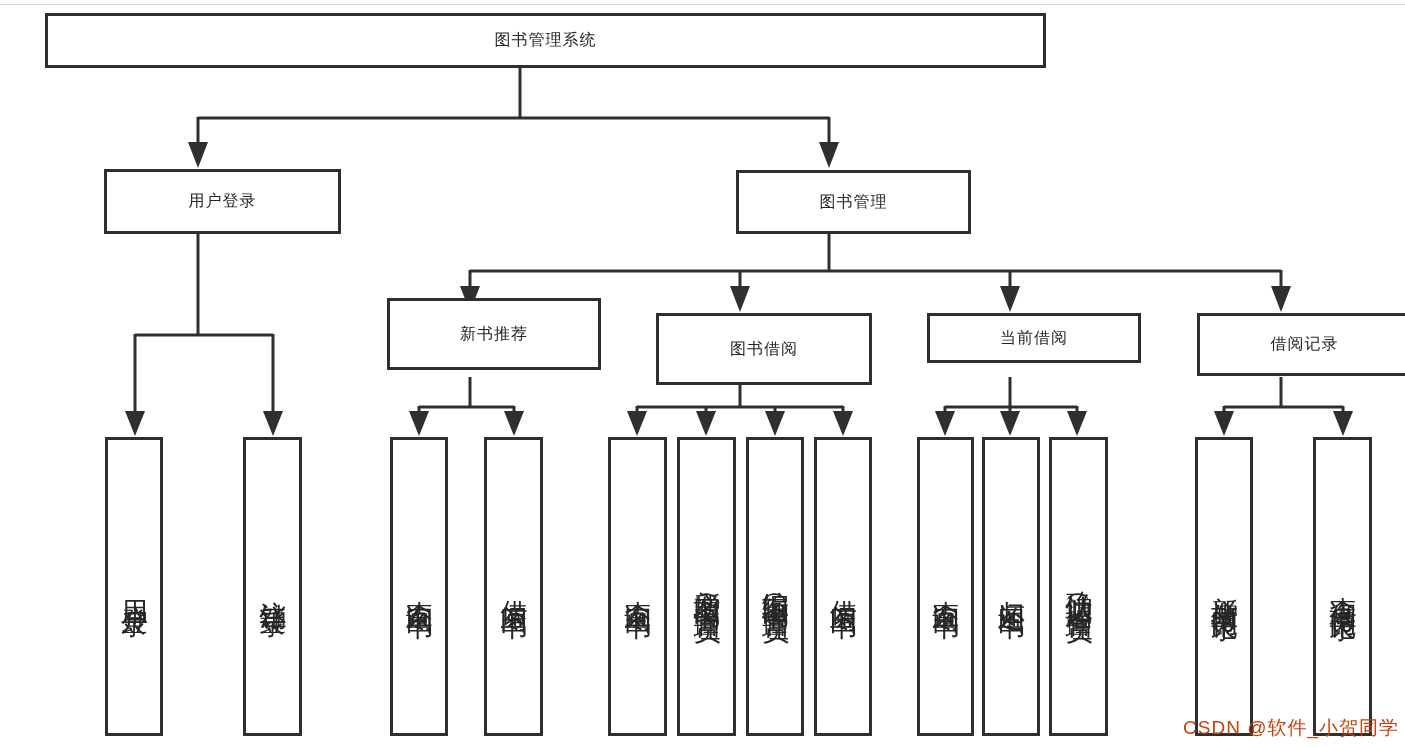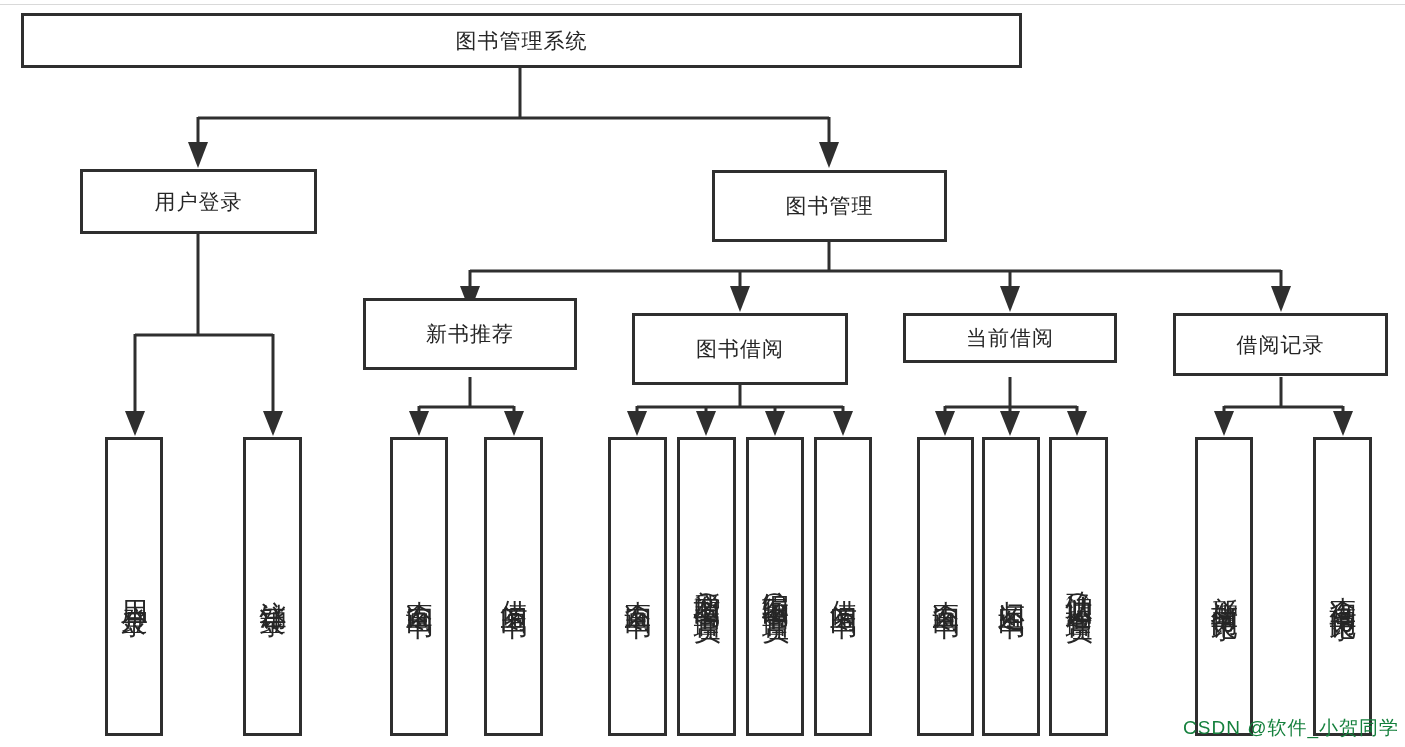--- a/index.html
+++ b/index.html
@@ -15,35 +15,35 @@
     background:#d9d9d9;
   }
   .node{
     position:absolute;
     box-sizing:border-box;
     border:3px solid #2f2f2f;
     background:#ffffff;
     display:flex;align-items:center;justify-content:center;
     color:#262626;
   }
-  .hnode{font-size:21px;letter-spacing:1px;white-space:nowrap;}
+  .hnode{font-size:16px;letter-spacing:1px;white-space:nowrap;margin-left:24px;}
   .vnode span{
     writing-mode:vertical-rl;
     text-orientation:mixed;
     font-size:27px;
     letter-spacing:4px;
     line-height:1;
     white-space:nowrap;
   }
   svg.wires{position:absolute;left:0;top:0;}
   .watermark{
     position:absolute;
     top:715px;right:6px;
     font-size:19px;
-    color:#15803d;
+    color:#c2410c;
     letter-spacing:1px;
     white-space:nowrap;
     z-index:5;
   }
 </style>
 </head>
 <body>
 
 <div class="canvas">
 
@@ -122,21 +122,21 @@
     </g>
   </svg>
 
   <div class="node hnode" style="left:21px;top:13px;width:1001px;height:55px;">
     <span>图书管理系统</span>
   </div>
 
   <div class="node hnode" style="left:80px;top:169px;width:237px;height:65px;">
     <span>用户登录</span>
   </div>
-  <div class="node hnode" style="left:712px;top:170px;width:235px;height:72px;">
+  <div class="node hnode" style="left:712px;top:170px;width:235px;height:64px;">
     <span>图书管理</span>
   </div>
 
   <div class="node hnode" style="left:363px;top:298px;width:214px;height:72px;">
     <span>新书推荐</span>
   </div>
   <div class="node hnode" style="left:632px;top:313px;width:216px;height:72px;">
     <span>图书借阅</span>
   </div>
   <div class="node hnode" style="left:903px;top:313px;width:214px;height:50px;">

